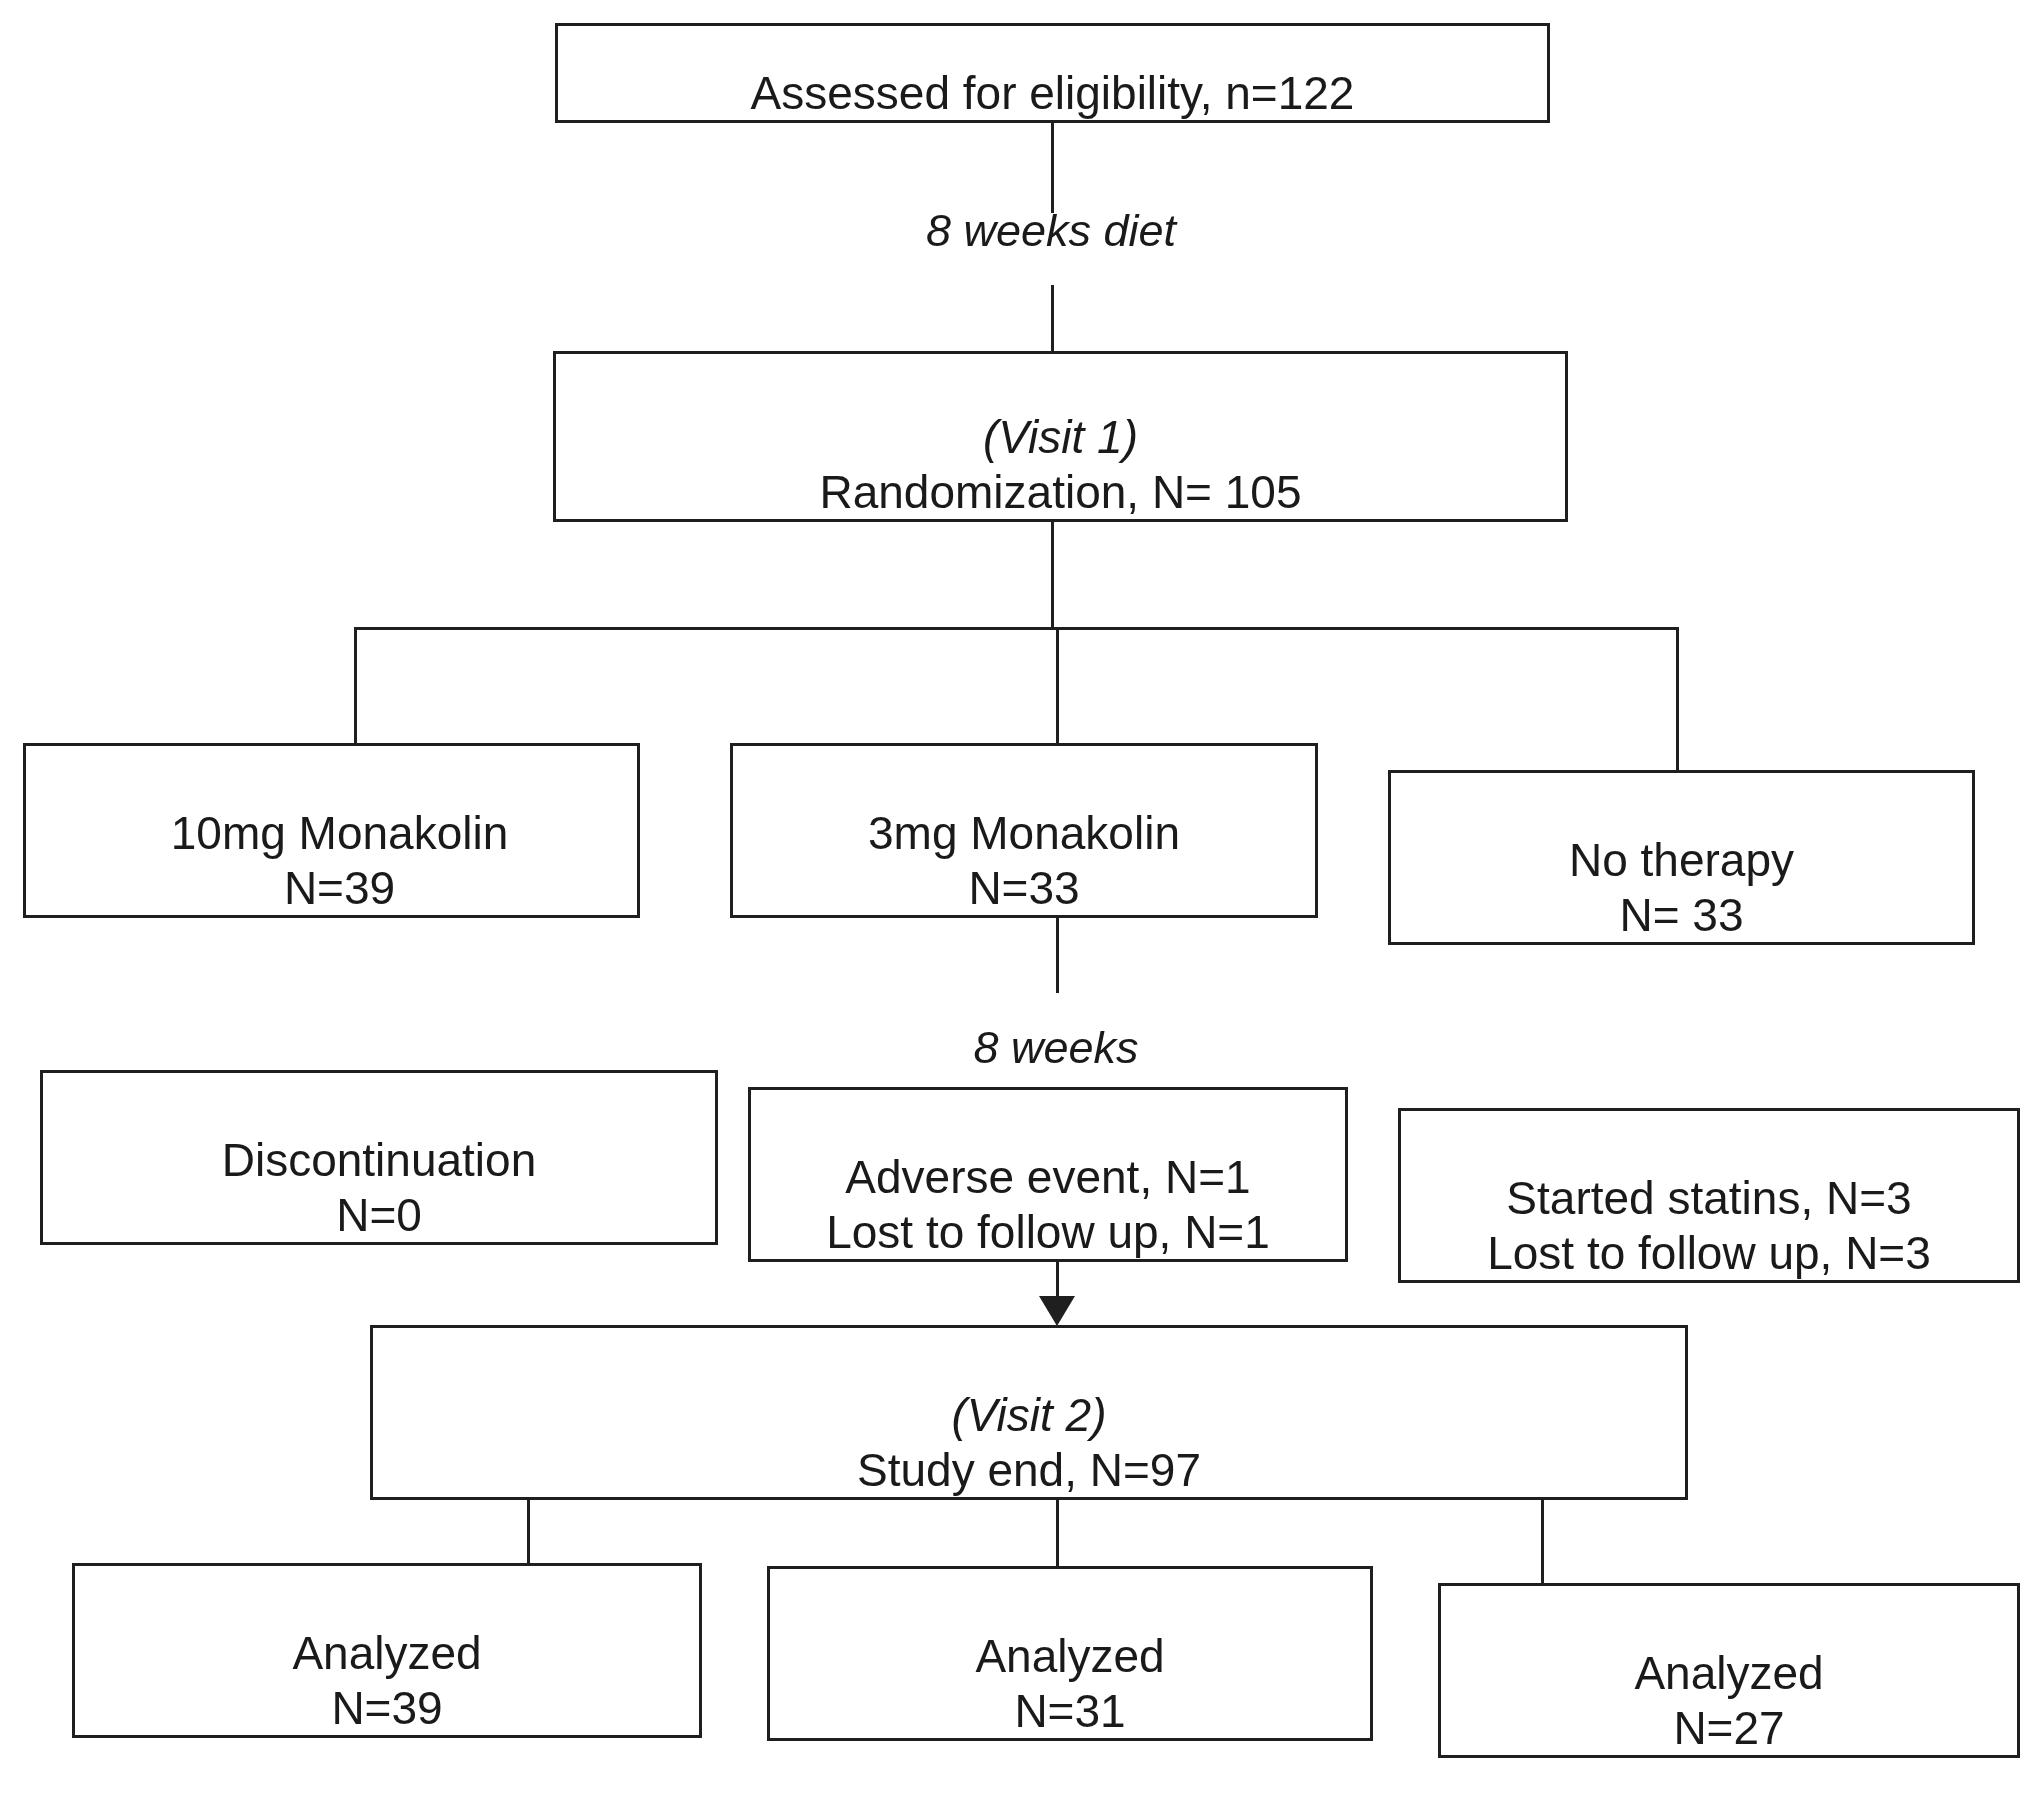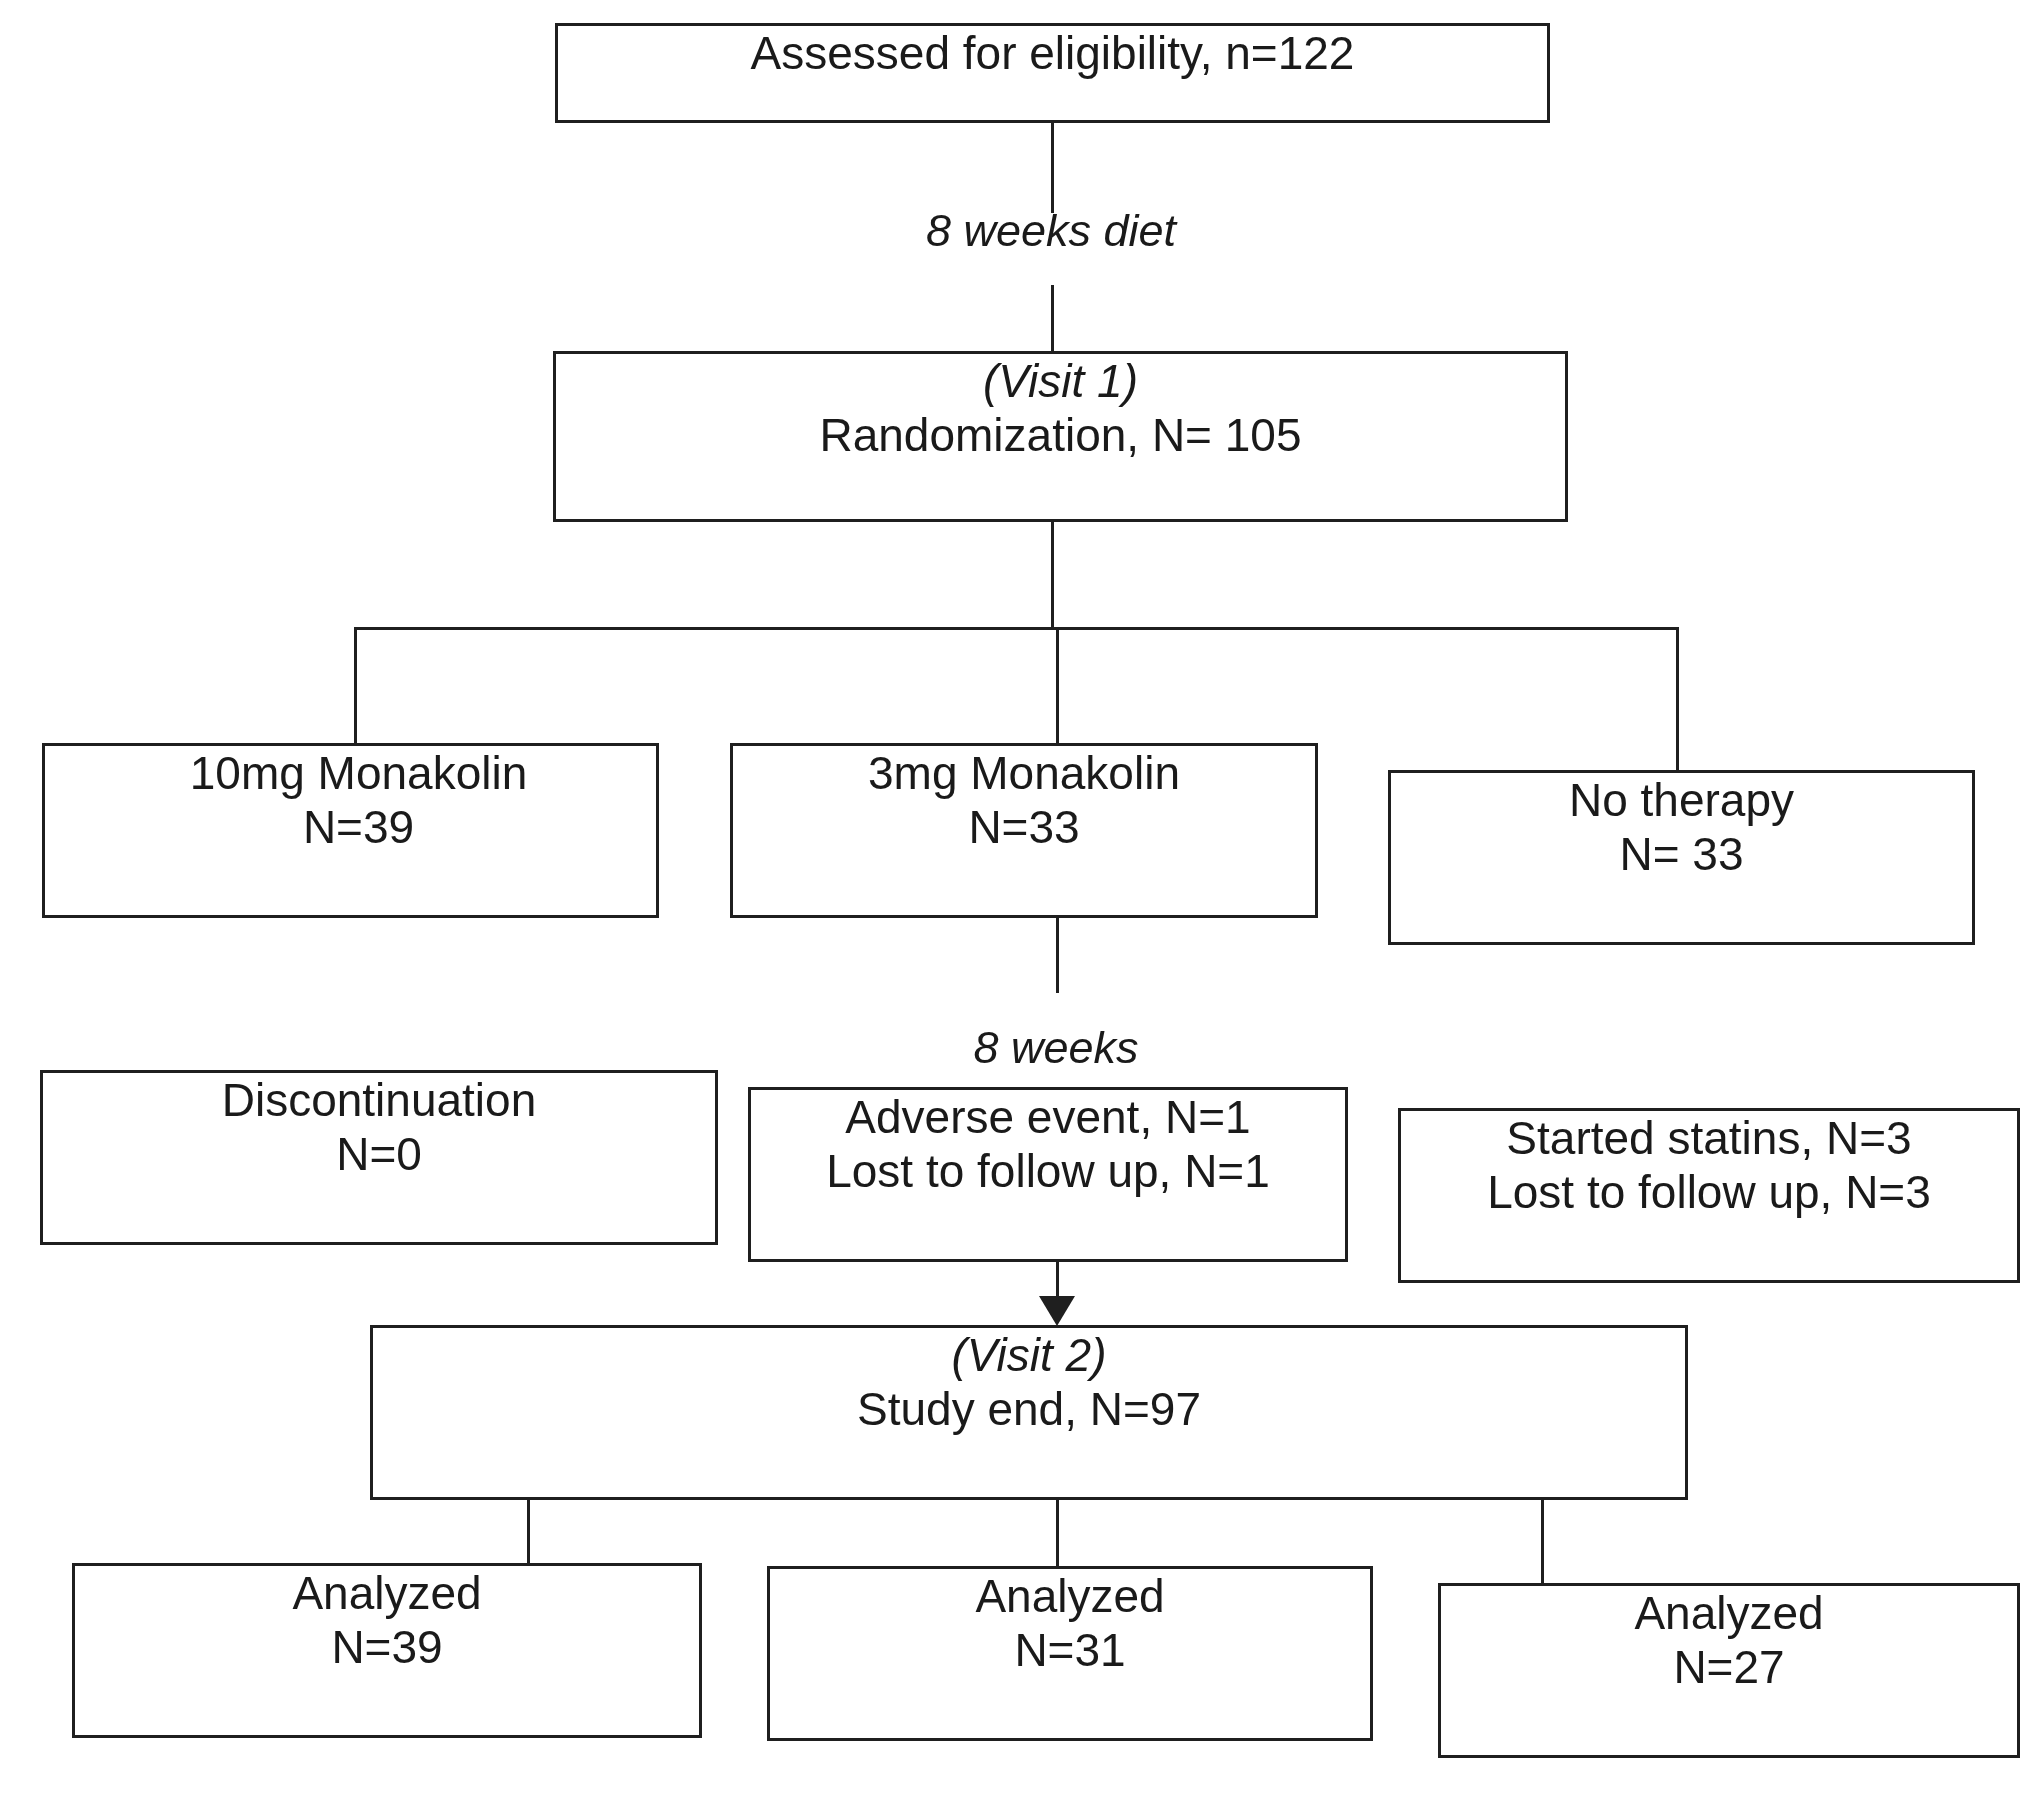--- a/index.html
+++ b/index.html
@@ -17,21 +17,21 @@
     overflow: hidden;
   }
   .box {
     position: absolute;
     box-sizing: border-box;
     border: 3px solid #1f1f1f;
     background: #ffffff;
     display: flex;
     flex-direction: column;
     align-items: center;
-    justify-content: flex-start;
+    justify-content: flex-end;
     text-align: center;
     line-height: 1.18;
   }
   .box .line {
     display: block;
     white-space: nowrap;
   }
   .t-main { font-size: 46px; }
   .t-visit { font-size: 46px; font-style: italic; font-weight: normal; }
   .lbl {
@@ -78,21 +78,21 @@
     <span class="line t-visit">(Visit 1)</span>
     <span class="line t-main">Randomization, N= 105</span>
   </div>
 
   <div class="vline" style="left:1051px; top:522px; height:105px;"></div>
   <div class="hline" style="left:354px; top:627px; width:1325px;"></div>
   <div class="vline" style="left:354px; top:627px; height:116px;"></div>
   <div class="vline" style="left:1056px; top:627px; height:116px;"></div>
   <div class="vline" style="left:1676px; top:627px; height:143px;"></div>
 
-  <div class="box" style="left:42px; top:743px; width:617px; height:175px;padding-left:16px;">
+  <div class="box" style="left:23px; top:743px; width:617px; height:175px;padding-left:16px;">
     <span class="line t-main">10mg Monakolin</span>
     <span class="line t-main">N=39</span>
   </div>
 
   <div class="box" style="left:730px; top:743px; width:588px; height:175px;">
     <span class="line t-main">3mg Monakolin</span>
     <span class="line t-main">N=33</span>
   </div>
 
   <div class="box" style="left:1388px; top:770px; width:587px; height:175px;">

